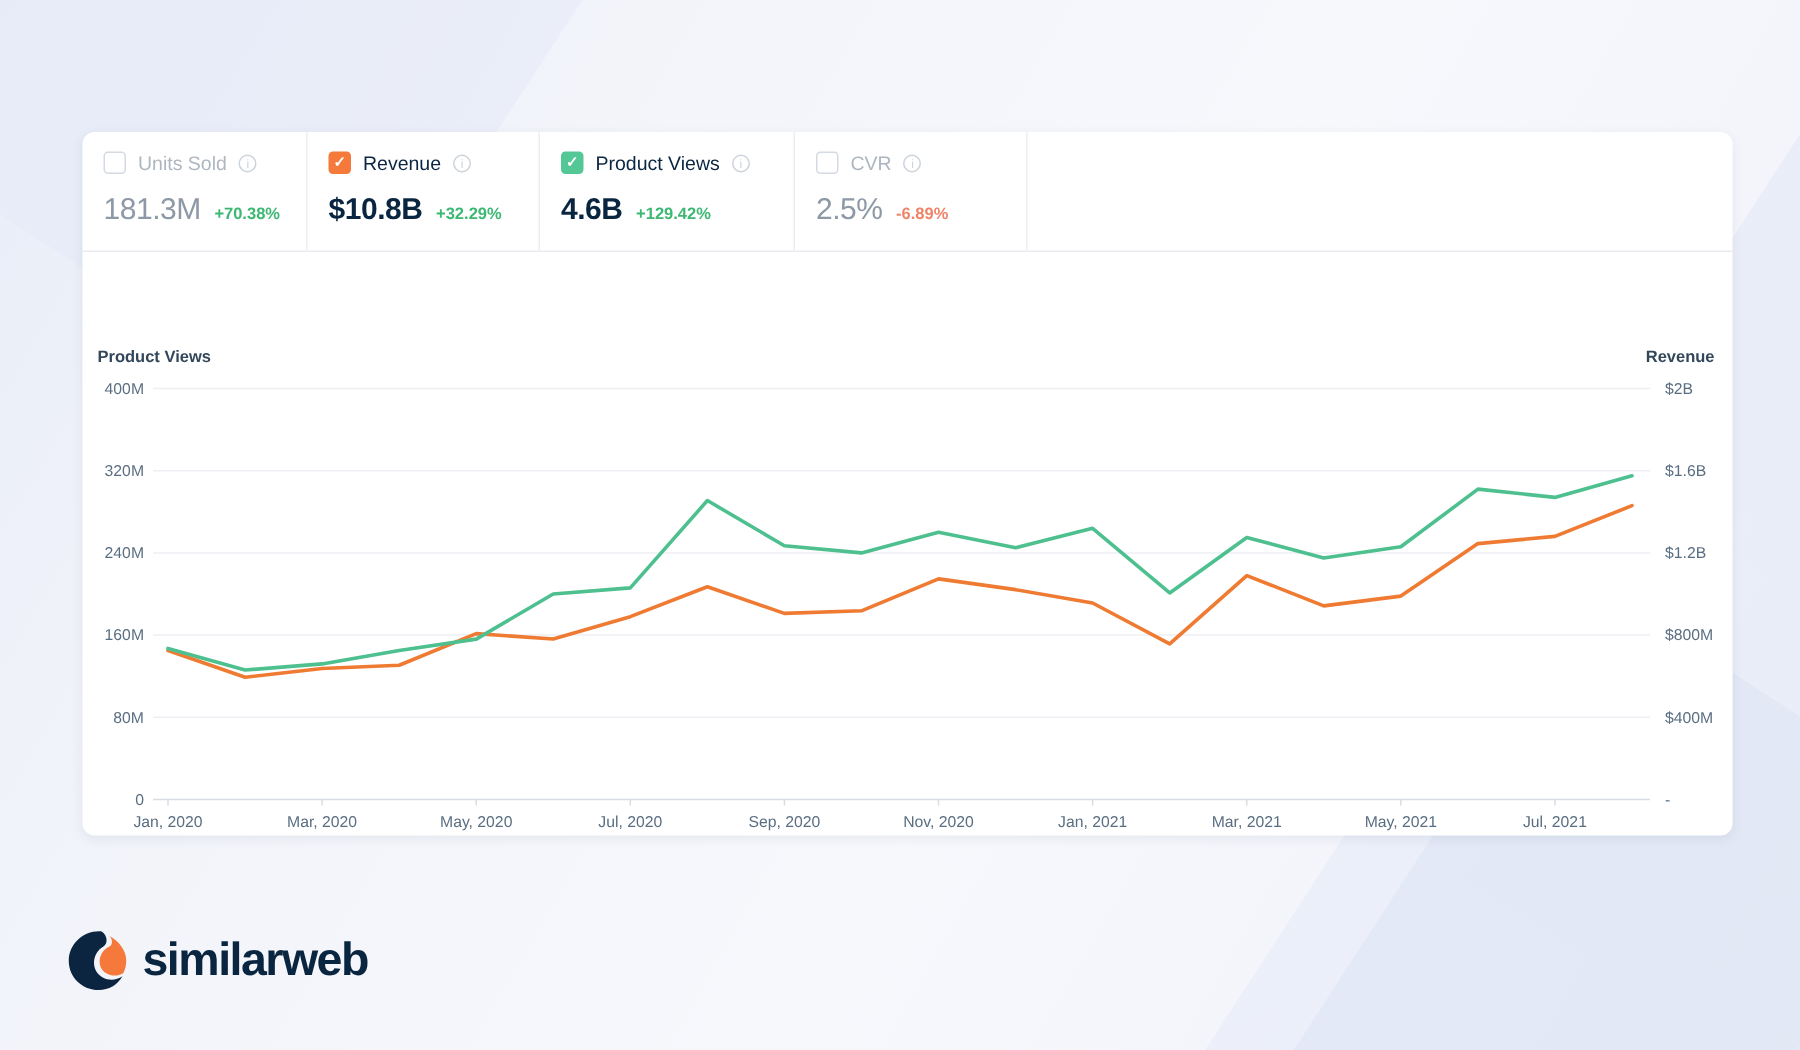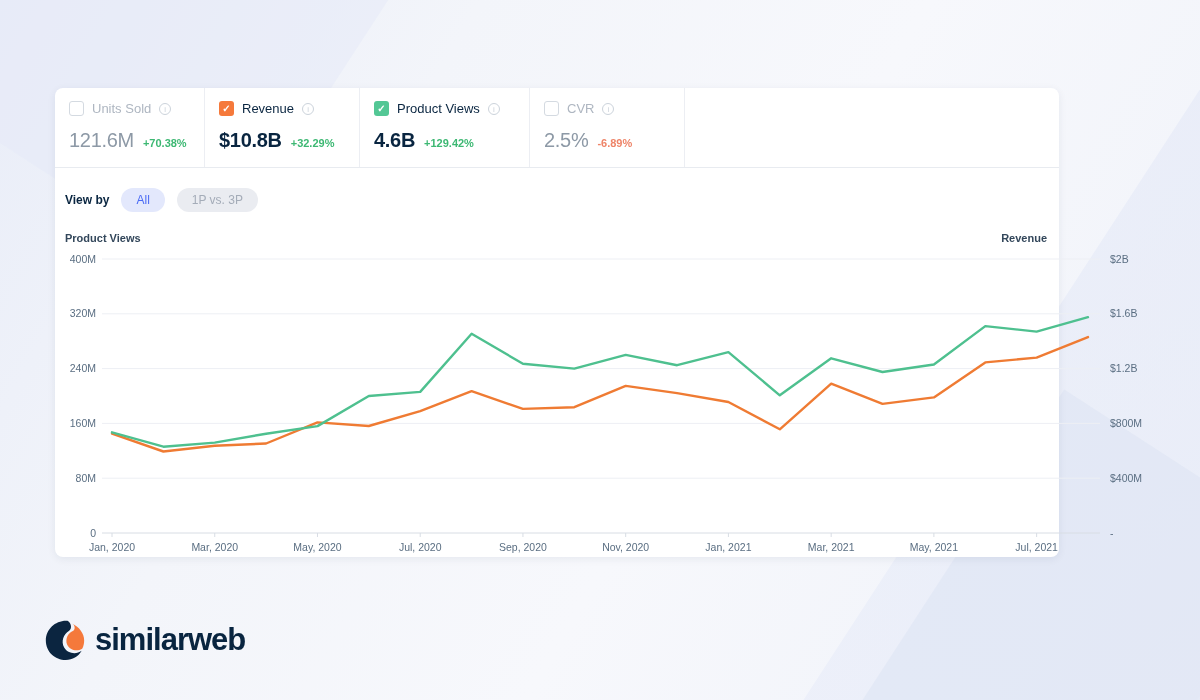--- a/index.html
+++ b/index.html
@@ -5,21 +5,21 @@
   * { margin:0; padding:0; box-sizing:border-box; }
   html,body { width:1200px; height:700px; }
   body { font-family:"Liberation Sans", sans-serif; }
   .stage { position:relative; width:1200px; height:700px; overflow:hidden;
     background:linear-gradient(120deg,#e9edf8 0%,#f3f5fa 30%,#f7f8fc 58%,#eff2f9 100%); }
   .band { position:absolute; transform:rotate(33deg); }
   .band-tl { width:560px; height:430px; top:-270px; left:-190px; background:#e6eaf7; opacity:.55; }
   .band-r { width:330px; height:1200px; top:-200px; right:-160px; background:linear-gradient(#e3e8f6,#e9edf9); opacity:.65; }
   .band-br { width:460px; height:430px; right:-170px; bottom:-210px; background:#dde4f4; opacity:.6; }
 
-  .card { position:absolute; left:55px; top:88px; width:1004px; height:469px; background:#ffffff;
+  .card { position:absolute; left:55px; top:88px; width:1100px; height:469px; background:#ffffff;
     border-radius:8px; box-shadow:0 2px 8px rgba(9,37,64,.07); }
 
   
   .metrics { position:absolute; left:0; top:0; width:100%; height:80px; display:flex;
     border-bottom:1px solid #e8ebf0; }
   .metric { padding:13px 14px 0 14px; border-right:1px solid #eceef3; }
   .m0{width:150px}.m1{width:155px}.m2{width:170px}.m3{width:155px}
   .metric-head { display:flex; align-items:center; gap:8px; }
   .cbx { width:15px; height:15px; border-radius:3px; border:1.5px solid #d4dae1; background:#fff;
     flex:0 0 auto; position:relative; cursor:pointer; }
@@ -65,21 +65,21 @@
   <div class="card">
 
     <div class="metrics">
       <div class="metric m0 dim">
         <div class="metric-head">
           <span class="cbx"></span>
           <span class="m-label">Units Sold</span>
           <span class="info">i</span>
         </div>
         <div class="metric-vals">
-          <span class="m-value">121.6M</span>
+          <span class="m-value">181.3M</span>
           <span class="chg up">+70.38%</span>
         </div>
       </div>
       <div class="metric m1">
         <div class="metric-head">
           <span class="cbx checked orange"></span>
           <span class="m-label">Revenue</span>
           <span class="info">i</span>
         </div>
         <div class="metric-vals">
@@ -104,25 +104,20 @@
           <span class="m-label">CVR</span>
           <span class="info">i</span>
         </div>
         <div class="metric-vals">
           <span class="m-value">2.5%</span>
           <span class="chg down">-6.89%</span>
         </div>
       </div>
     </div>
 
-    <div class="viewby">
-      <span class="vb-label">View by</span>
-      <span class="pill sel">All</span>
-      <span class="pill unsel">1P vs. 3P</span>
-    </div>
 
     <div class="axis-title at-left">Product Views</div>
     <div class="axis-title at-right">Revenue</div>
 
     <svg id="chart-svg" width="1097" height="309">
         <line x1="47" y1="11" x2="1045" y2="11" stroke="#edeff4" stroke-width="1"></line>
         <text x="41" y="14.5" text-anchor="end" class="tick">400M</text>
         <text x="1055" y="14.5" class="tick">$2B</text>
         <line x1="47" y1="65.8" x2="1045" y2="65.8" stroke="#edeff4" stroke-width="1"></line>
         <text x="41" y="69.3" text-anchor="end" class="tick">320M</text>

